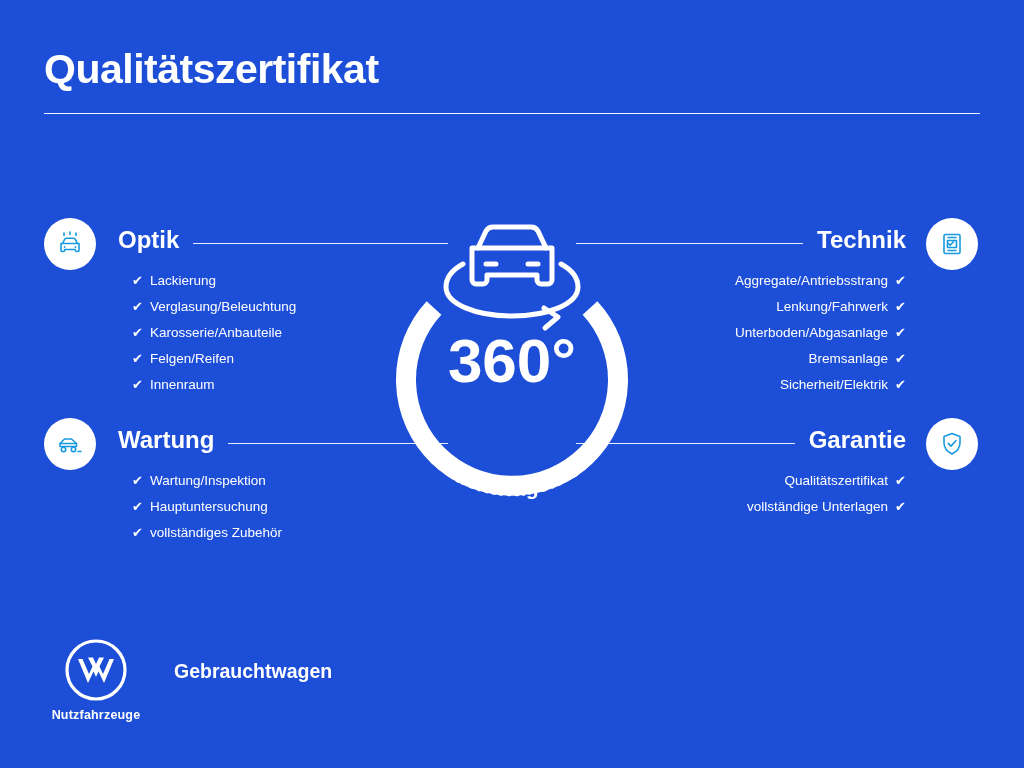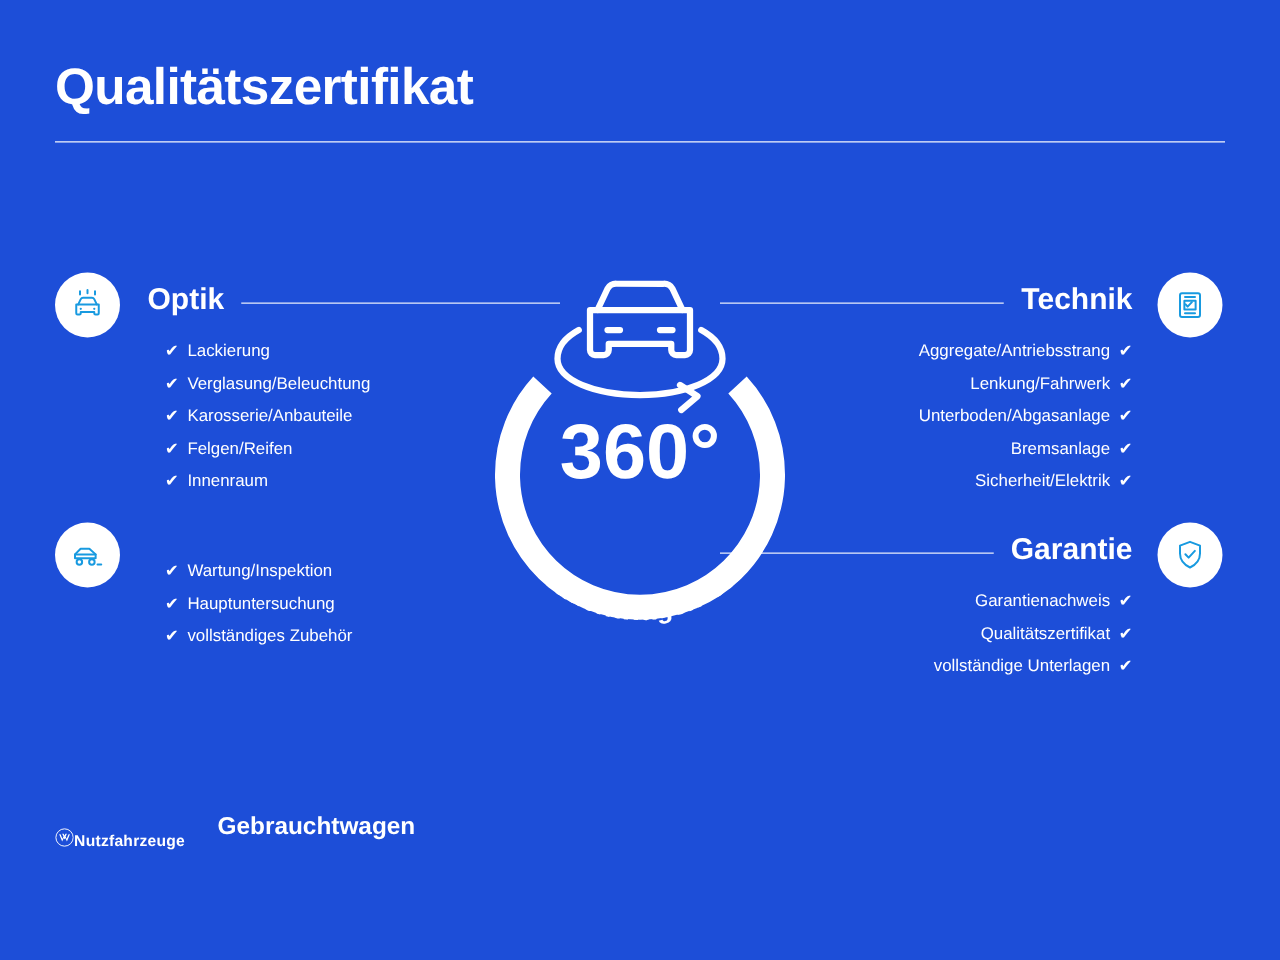--- a/index.html
+++ b/index.html
@@ -123,21 +123,21 @@
     position: absolute;
     left: 44px;
     top: 638px;
     display: flex;
     align-items: center;
     gap: 26px;
   }
   .vw-logo-wrap {
     width: 104px;
     display: flex;
-    flex-direction: row;
+    flex-direction: column;
     align-items: center;
   }
   .vw-sub {
     margin-top: 6px;
     font-size: 12.5px;
     font-weight: bold;
     letter-spacing: 0.2px;
   }
   .footer-text {
     font-size: 19.5px;
@@ -249,34 +249,37 @@
     <ul class="items">
       <li><span>Aggregate/Antriebsstrang</span><span class="chk">✔</span></li>
       <li><span>Lenkung/Fahrwerk</span><span class="chk">✔</span></li>
       <li><span>Unterboden/Abgasanlage</span><span class="chk">✔</span></li>
       <li><span>Bremsanlage</span><span class="chk">✔</span></li>
       <li><span>Sicherheit/Elektrik</span><span class="chk">✔</span></li>
     </ul>
   </div>
 
   <div class="col col-left row-bottom">
+    <div class="sec-head">
+      <div class="sec-title">Wartung</div>
+      <div class="sec-line"></div>
+    </div>
     <ul class="items">
       <li><span class="chk">✔</span><span>Wartung/Inspektion</span></li>
       <li><span class="chk">✔</span><span>Hauptuntersuchung</span></li>
       <li><span class="chk">✔</span><span>vollständiges Zubehör</span></li>
     </ul>
   </div>
 
   <div class="col col-right row-bottom">
     <div class="sec-head">
       <div class="sec-title">Garantie</div>
       <div class="sec-line"></div>
     </div>
     <ul class="items">
-      <li><span>Garantienachweis</span><span class="chk">✔</span></li>
       <li><span>Qualitätszertifikat</span><span class="chk">✔</span></li>
       <li><span>vollständige Unterlagen</span><span class="chk">✔</span></li>
     </ul>
   </div>
 
   <div class="footer">
     <div class="vw-logo-wrap">
       <svg width="64" height="64" viewBox="0 0 64 64" aria-hidden="true">
         <circle cx="32" cy="32" r="29" fill="none" stroke="#ffffff" stroke-width="3.2"></circle>
         <path d="M14 21 L24 45 L29.5 33.5 L32 39 L34.5 33.5 L40 45 L50 21 L45.5 21 L39 36 L35.5 28.5 L40 19.5 L35 19.5 L32 26 L29 19.5 L24 19.5 L28.5 28.5 L25 36 L18.5 21 Z" fill="#ffffff"></path>

